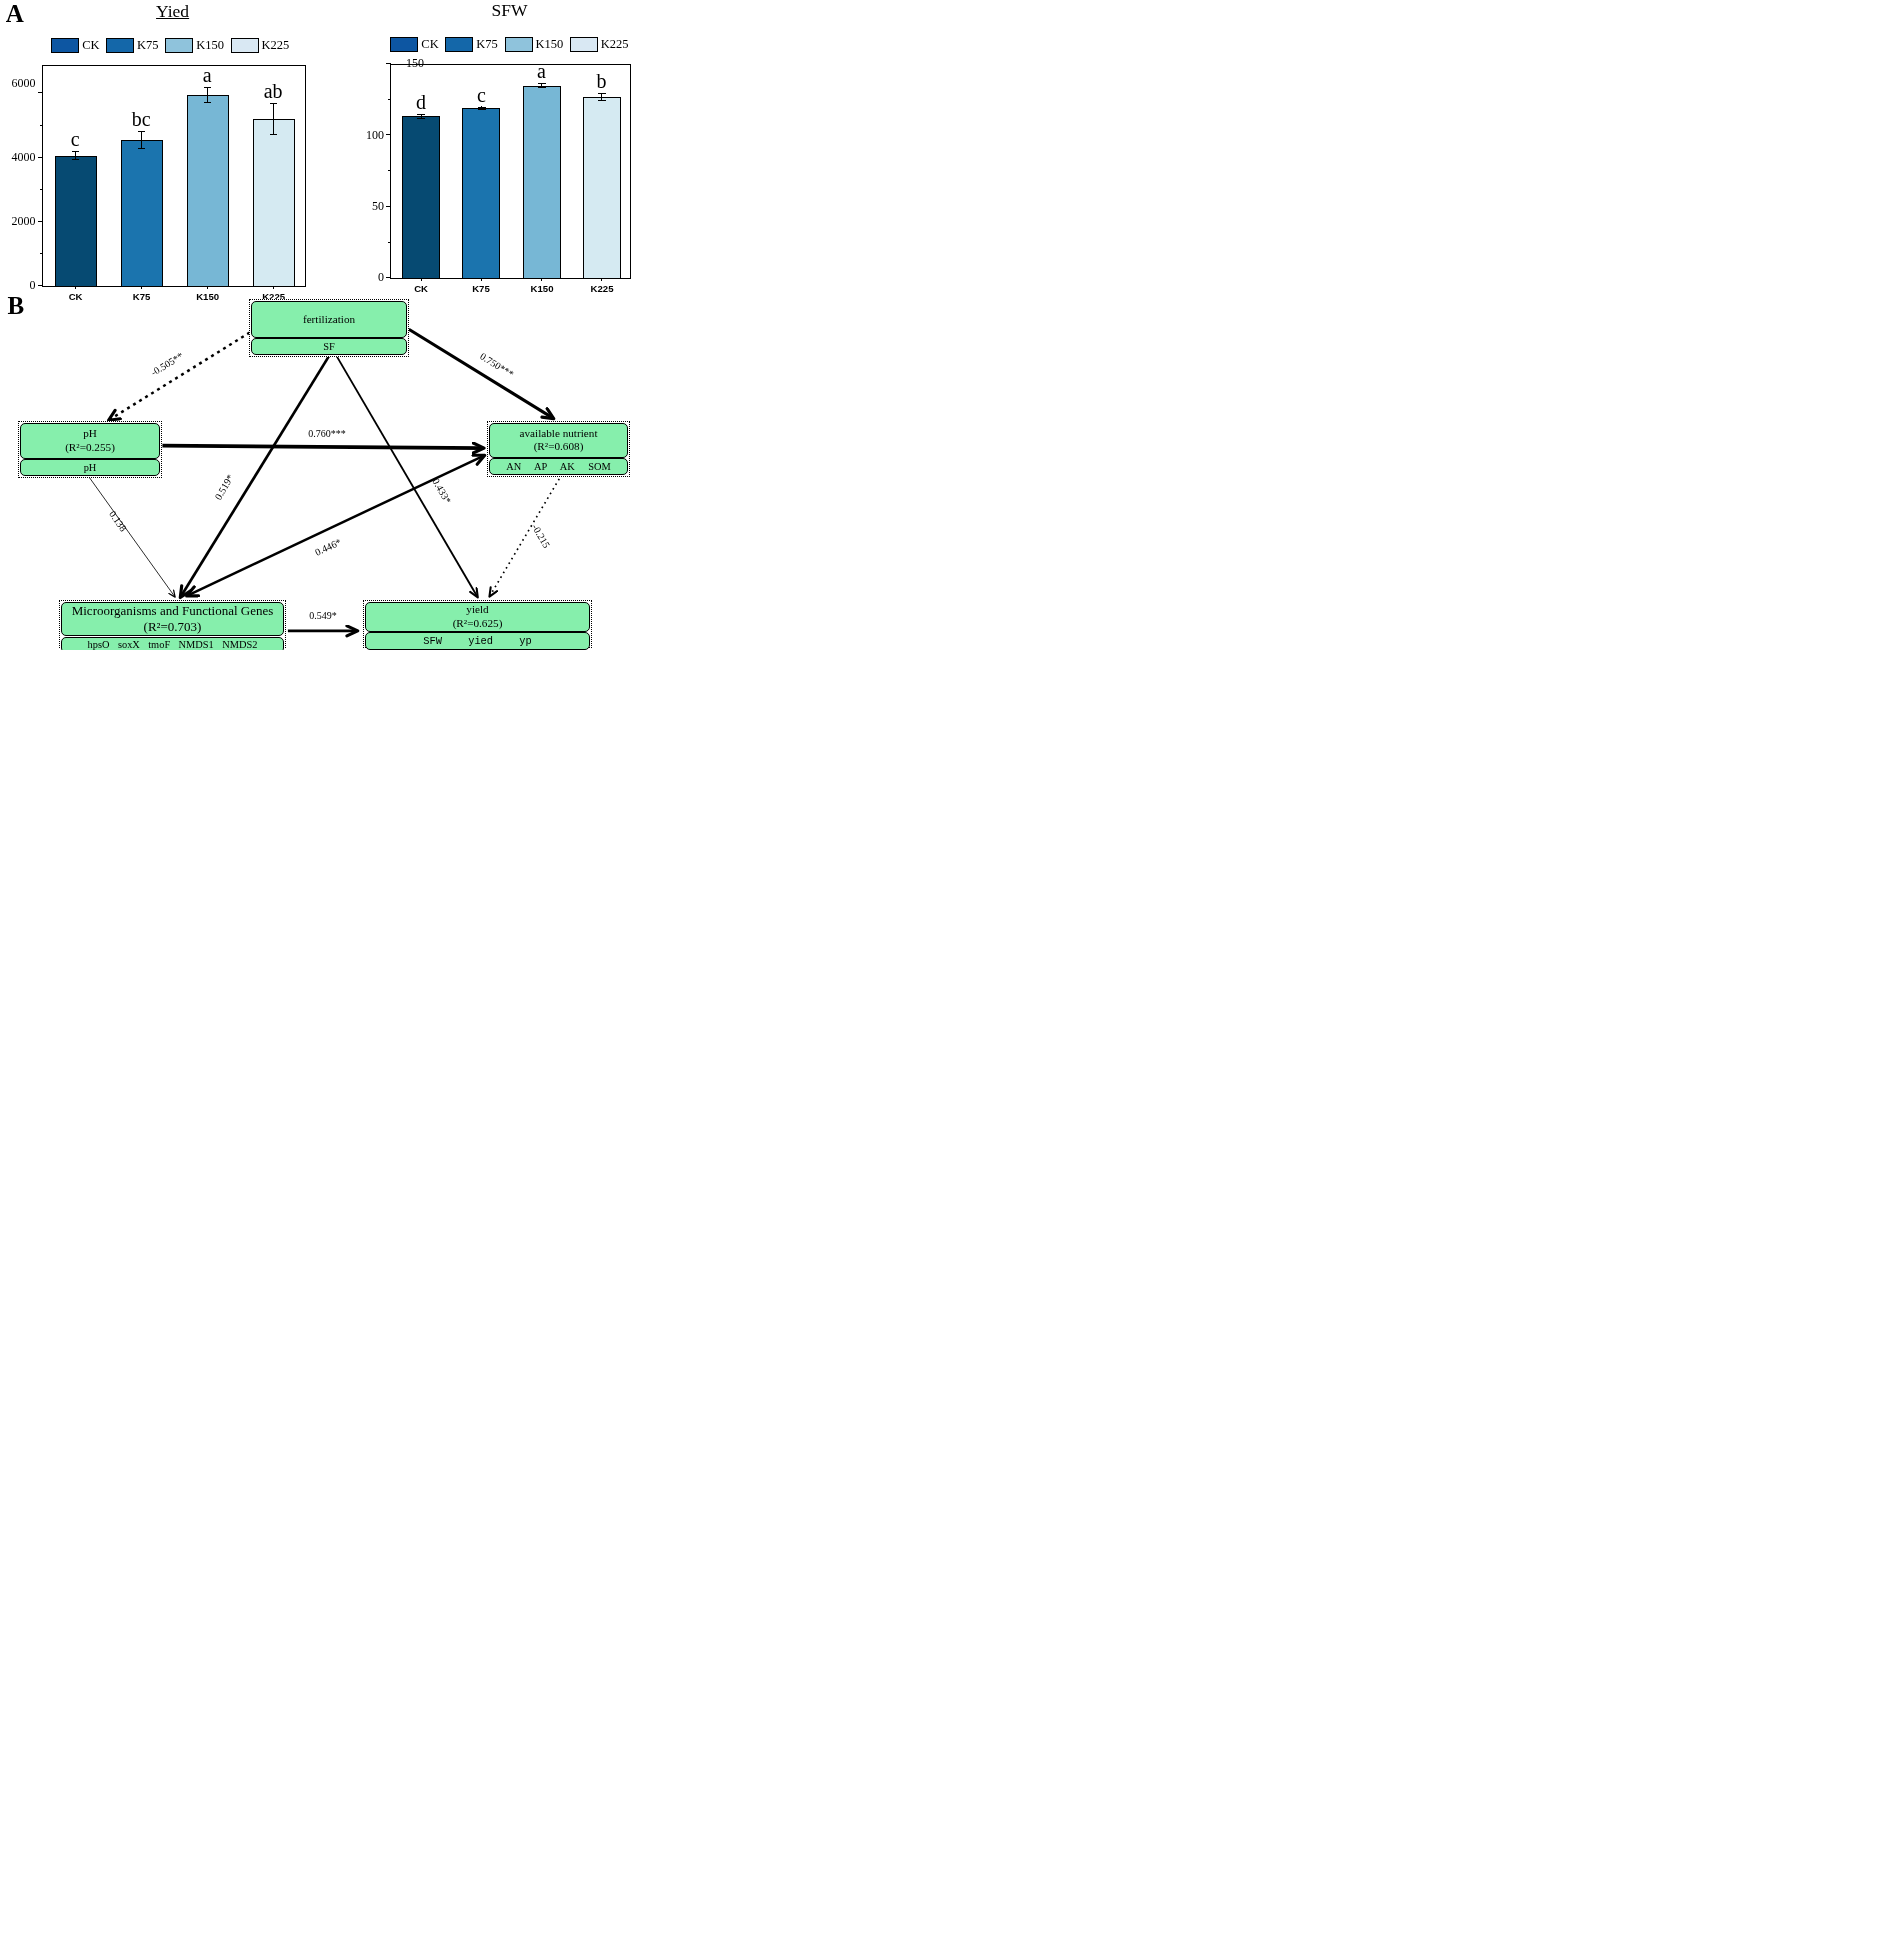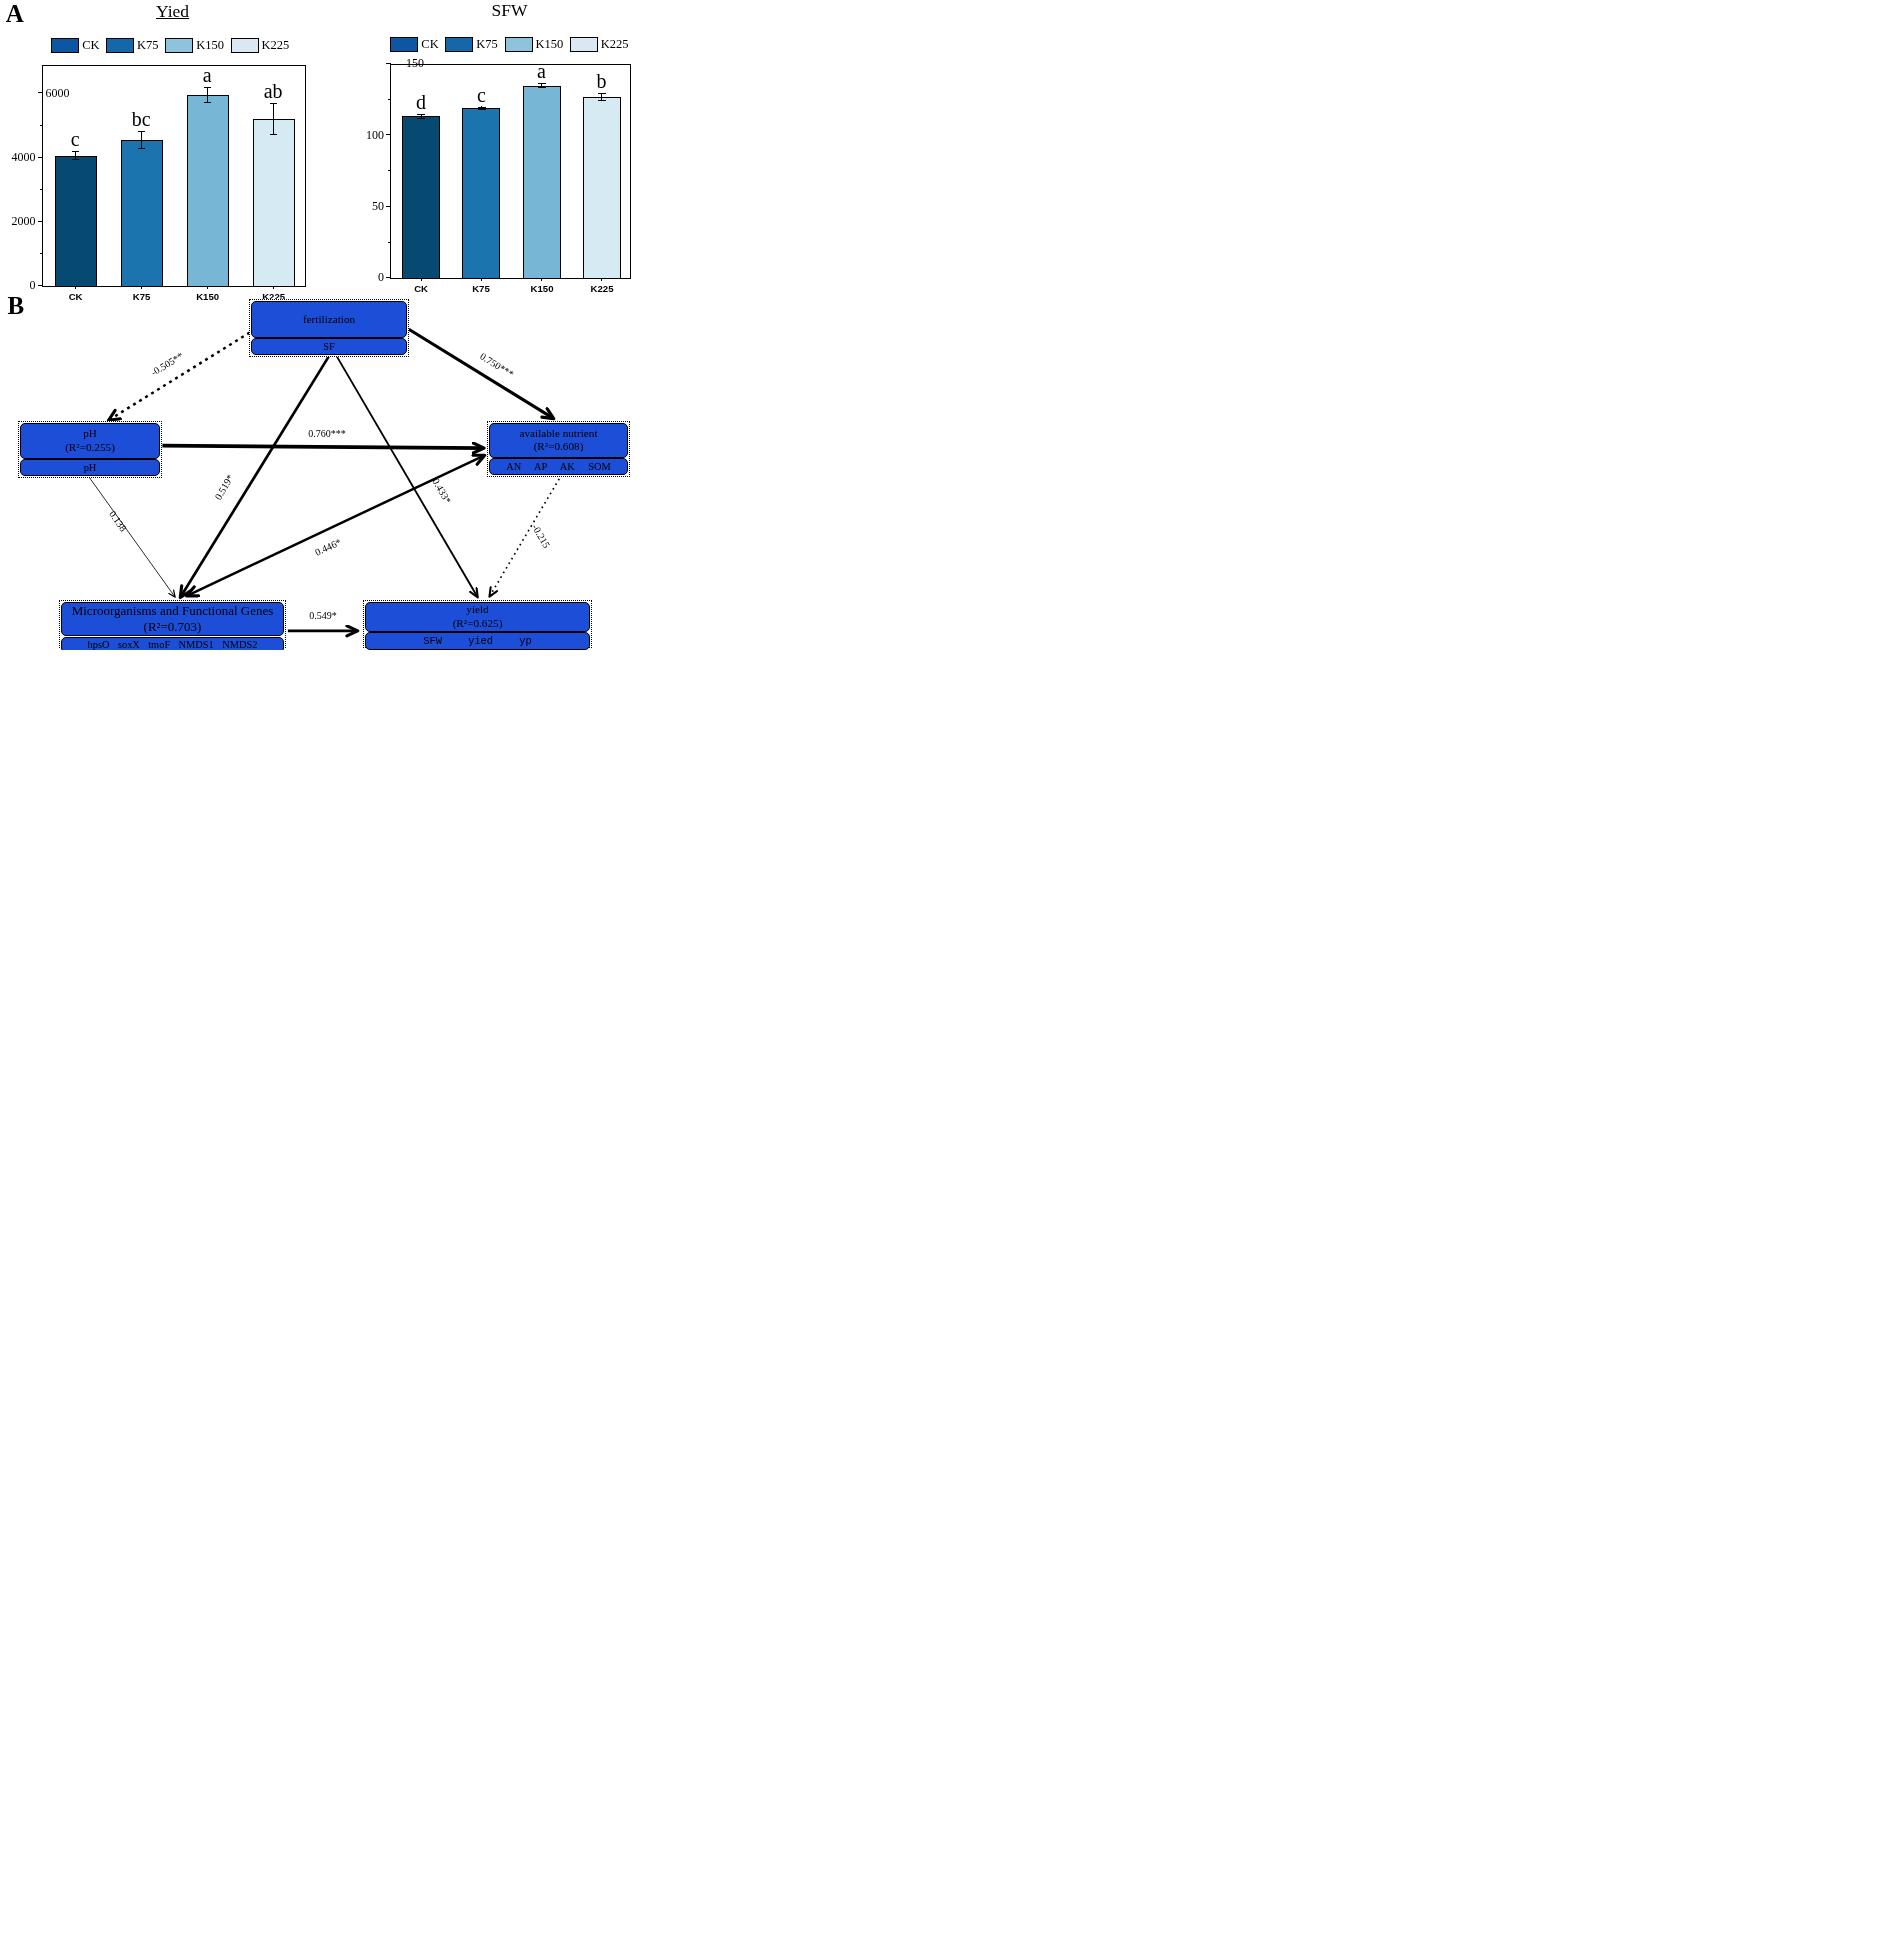--- a/index.html
+++ b/index.html
@@ -33,21 +33,21 @@
   .tick.major{left:-4.6px;width:4.6px;}
   .tick.minor{left:-2.9px;width:2.9px;height:0.8px;}
   .yl{position:absolute;left:-33px;width:26px;text-align:right;font:400 12px "Liberation Serif",serif;line-height:1;}
   .xtick{position:absolute;top:100%;height:3.7px;width:1px;background:#000;}
   .xl{position:absolute;top:calc(100% + 5.8px);width:50px;text-align:center;
       font:600 9.6px "Liberation Sans",sans-serif;}
 
   
   .node{position:absolute;border:1.5px dotted #000;background:#fff;box-sizing:border-box;
         display:flex;flex-direction:column;padding:1.2px;gap:0.8px;}
-  .nbox{border:1px solid #000;border-radius:5px;background:#1d4ed8;box-sizing:border-box;
+  .nbox{border:1px solid #000;border-radius:5px;background:#86efac;box-sizing:border-box;
         display:flex;flex-direction:column;justify-content:center;align-items:center;text-align:center;}
   .ntitle{flex:1;font:400 11.2px "Liberation Serif",serif;line-height:1.22;}
   .nsub{font:400 10.4px "Liberation Serif",serif;padding:1.7px 0;}
   #node-fertilization{left:249px;top:299px;width:160px;height:58px;}
   #node-ph{left:18px;top:421px;width:144px;height:57px;}
   #node-nutrient{left:487px;top:421px;width:143px;height:56px;}
   #node-microbes{left:59px;top:600px;width:227px;height:48px;}
   #node-yield{left:363px;top:600px;width:229px;height:48px;}
   #node-nutrient .nsub{word-spacing:10.8px;}
   #node-microbes .ntitle{font-size:13px;}
@@ -84,21 +84,21 @@
         </span>
       </div>
     <div class="plot">
         <div class="tick major" style="bottom: -0.5px;"></div>
         <div class="yl" style="bottom: -5.8px;">0</div>
         <div class="tick major" style="bottom: 64px;"></div>
         <div class="yl" style="bottom: 59px;">2000</div>
         <div class="tick major" style="bottom: 128px;"></div>
         <div class="yl" style="bottom: 123px;">4000</div>
         <div class="tick major" style="bottom: 193px;"></div>
-        <div class="yl" style="bottom: 187px; margin-left: 34px;">6000</div>
+        <div class="yl" style="bottom: 197px;">6000</div>
         <div class="tick minor" style="bottom: 32px;"></div>
         <div class="tick minor" style="bottom: 96px;"></div>
         <div class="tick minor" style="bottom: 160px;"></div>
         <div class="bar" style="left: 12.2px; width: 42px; height: 130px; background: rgb(6, 74, 114);"></div>
         <div class="err-v" style="left: 32px; bottom: 126px; height: 8.4px;"></div>
         <div class="err-c" style="left: 29px; bottom: 134px;"></div>
         <div class="err-c" style="left: 29px; bottom: 126px;"></div>
         <div class="sig" style="left: 14.2px; bottom: 137px;">c</div>
         <div class="xtick" style="left: 32px;"></div>
         <div class="xl" style="left: 8px;">CK</div>

